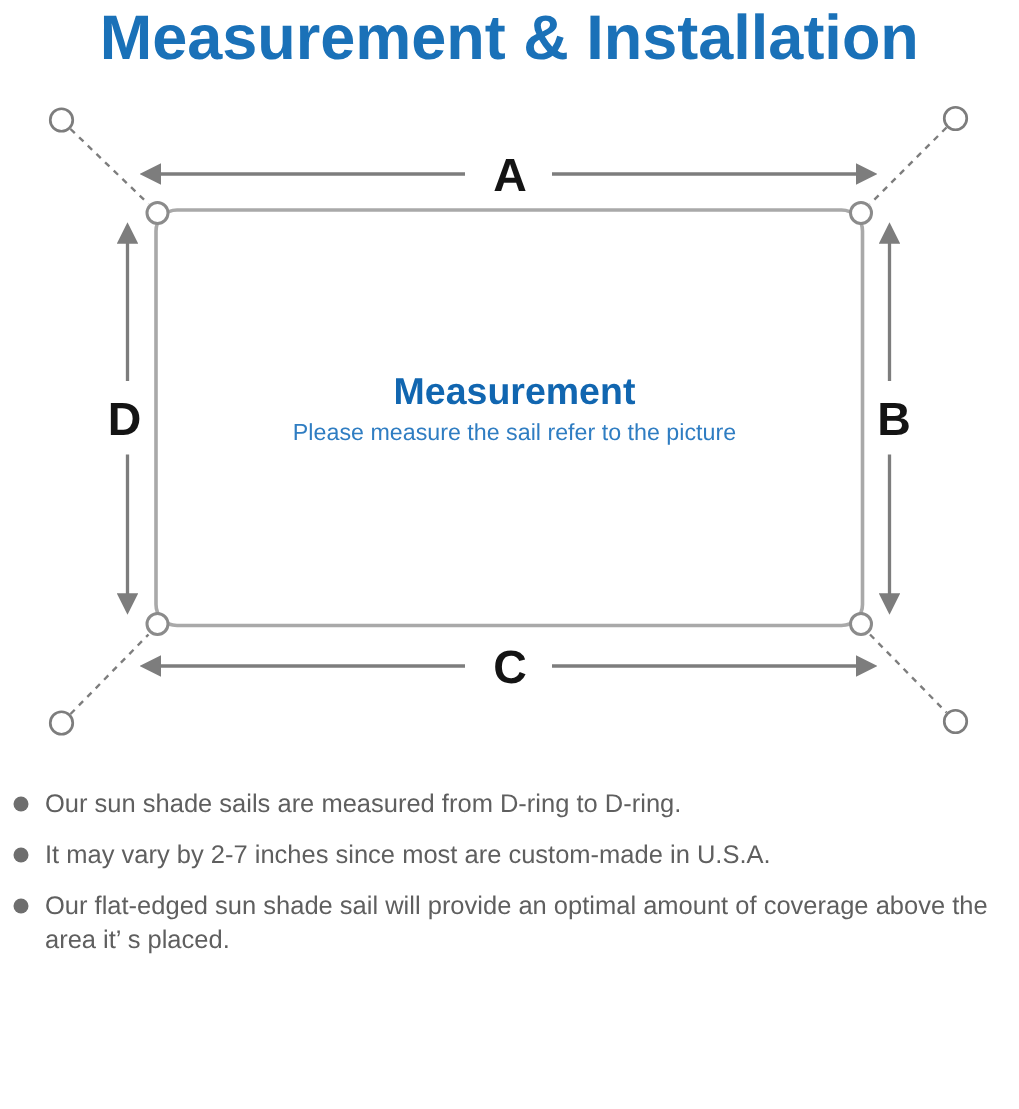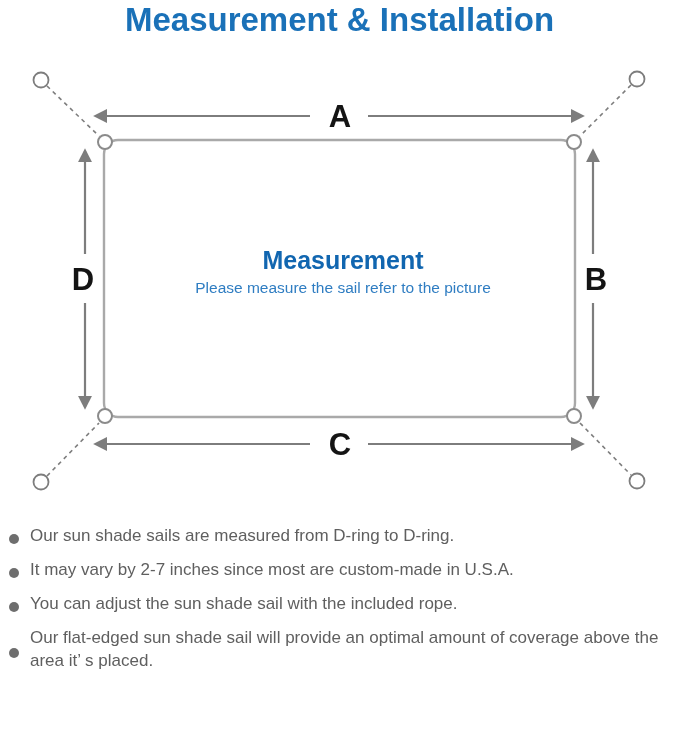--- a/index.html
+++ b/index.html
@@ -16,21 +16,21 @@
   html,body{background:var(--bg);}
   body{
     width:679px;height:739px;
     font-family:"Liberation Sans",sans-serif;
     position:relative;overflow:hidden;
   }
   .stage{position:absolute;inset:0;width:679px;height:739px;background:var(--bg);}
   .title{
     position:absolute;top:1px;left:0;width:679px;
     text-align:center;
-    font-size:33px;font-weight:bold;color:var(--accent);
+    font-size:42px;font-weight:bold;color:var(--accent);
     letter-spacing:0px;
   }
   svg.diagram{position:absolute;top:0;left:0;}
   .anchor-ring{fill:#ffffff;stroke:var(--line);stroke-width:1.8;}
   .guy-line{stroke:var(--line);stroke-width:1.6;stroke-dasharray:4 4;fill:none;}
   .sail{fill:#ffffff;stroke:var(--sail-border);stroke-width:2.4;}
   .corner-ring{fill:#ffffff;stroke:#8b8b8b;stroke-width:2;}
   .dim{stroke:var(--line);stroke-width:2.2;fill:none;}
   .arrowhead{fill:var(--line);}
   .dim-label{
@@ -46,21 +46,21 @@
   .center-sub{
     font-family:"Liberation Sans",sans-serif;
     font-size:15.5px;fill:var(--subheading);
     text-anchor:middle;
   }
   .notes{
     position:absolute;top:524px;left:9px;width:662px;
     list-style:none;
   }
   .note-item{
-    display:flex;align-items:center;gap:11px;
+    display:flex;align-items:flex-start;gap:11px;
     margin-bottom:11px;
   }
   .note-dot{
     flex:0 0 auto;
     width:10px;height:10px;border-radius:50%;
     background:#6e6e6e;
     margin-top:7px;
   }
   .note-text{
     font-size:17px;line-height:23px;color:var(--text);
@@ -121,21 +121,17 @@
     <li class="note-item">
       <span class="note-dot"></span>
       <span class="note-text">Our sun shade sails are measured from D-ring to D-ring.</span>
     </li>
     <li class="note-item">
       <span class="note-dot"></span>
       <span class="note-text">It may vary by 2-7 inches since most are custom-made in U.S.A.</span>
     </li>
     <li class="note-item">
       <span class="note-dot"></span>
-      <span class="note-text">You can adjust the sun shade sail with the included rope.</span>
-    </li>
-    <li class="note-item">
-      <span class="note-dot"></span>
       <span class="note-text">Our flat-edged sun shade sail will provide an optimal amount of coverage above the area it’ s placed.</span>
     </li>
   </ul>
 
 </div>
 
 </body></html>

